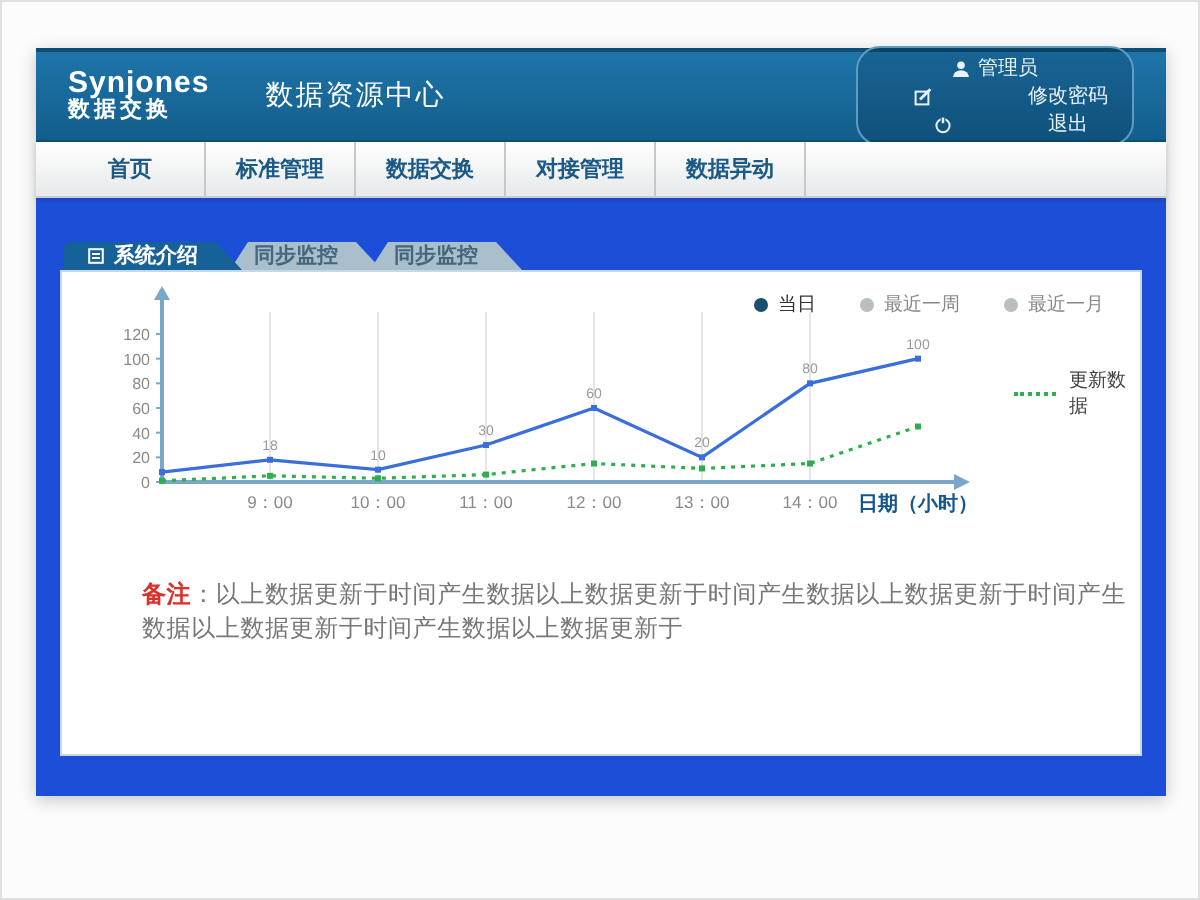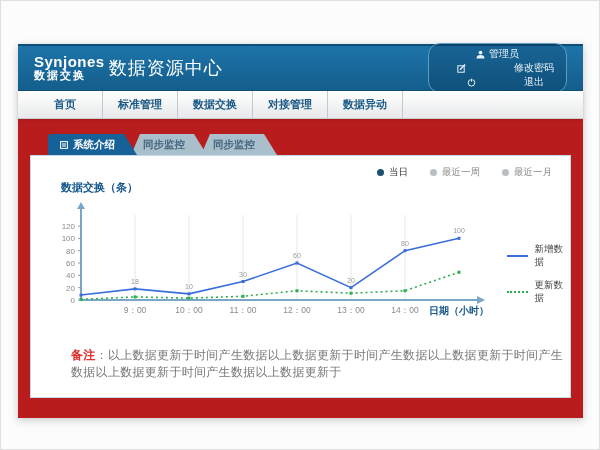--- a/index.html
+++ b/index.html
@@ -2,34 +2,34 @@
 <html><head>
 <meta charset="utf-8">
 <style>
   html,body{margin:0;padding:0;}
   body{
     width:600px;height:450px;position:relative;overflow:hidden;
     background:#fcfcfc;font-family:"Liberation Sans","DejaVu Sans",sans-serif;
     box-shadow:inset 0 0 0 1px #e0e0e0;
   }
   .app{
-    position:absolute;left:18px;top:44px;width:565px;height:374px;
-    background:#b91c1c;box-shadow:0 2px 8px rgba(0,0,0,.22);
+    position:absolute;left:18px;top:24px;width:565px;height:374px;
+    background:#1d4ed8;box-shadow:0 2px 8px rgba(0,0,0,.22);
   }
   
   .header{
     height:47px;display:flex;align-items:center;
     background:linear-gradient(#1e74a9,#135e8c);
     border-top:2px solid #0d4d77;border-bottom:1px solid #0e5078;
     box-sizing:border-box;position:relative;
   }
   .logo{margin-left:16px;color:#fff;line-height:1.05;position:relative;}
   .logo .l1{font-size:15px;font-weight:bold;letter-spacing:.5px;}
   .logo .l2{font-size:11px;font-weight:bold;letter-spacing:2px;}
-  .app-title{color:#fff;font-size:18px;margin-left:4px;letter-spacing:1px;}
+  .app-title{color:#fff;font-size:14px;margin-left:28px;letter-spacing:1px;}
   .user-actions{
     position:absolute;right:16px;top:50%;transform:translateY(-50%);
     display:flex;align-items:center;background:rgba(0,30,55,.18);
     border:1px solid #5e9cc2;border-radius:12px;padding:3px 12px;flex-direction:column;
   }
   .user-actions .item{display:flex;align-items:center;color:#e9f2f8;font-size:10px;cursor:pointer;white-space:nowrap;}
   .user-actions .item + .item{margin-left:16px;gap:44px;}
   .user-actions .ic{display:inline-flex;margin-right:4px;}
   
   .nav{
@@ -38,21 +38,21 @@
     box-shadow:0 1px 2px rgba(0,0,0,.12);position:relative;
   }
   .nav .nav-item{
     width:74px;display:flex;align-items:center;justify-content:center;
     font-size:11px;font-weight:bold;color:#1b5a86;cursor:pointer;
     border-right:1px solid #c5c9cc;
   }
   .nav .nav-item:first-child{margin-left:10px;}
   
   .content{padding:15px 12px 0 12px;box-sizing:border-box;height:300px;}
-  .tabs{display:flex;height:21px;margin-left:18px;}
+  .tabs{display:flex;height:21px;margin-left:2px;align-items:flex-end;}
   .tab{
     display:flex;align-items:center;font-size:10.5px;font-weight:bold;
     padding:0 22px 0 12px;cursor:pointer;margin-right:-6px;
     clip-path:polygon(0 0,calc(100% - 13px) 0,100% 100%,0 100%);
     border-radius:3px 0 0 0;
   }
   .tab.active{background:#176199;color:#fff;z-index:3;}
   .tab.inactive{
     background:#a9bfcc;color:#46667e;z-index:1;
     clip-path:polygon(9px 0,calc(100% - 13px) 0,100% 100%,0 100%);
@@ -158,21 +158,20 @@
           </div>
           <div class="range-opt">
             <span class="dot"></span>
             <span>最近一周</span>
           </div>
           <div class="range-opt">
             <span class="dot"></span>
             <span>最近一月</span>
           </div>
         </div>
-      <div class="ylabel">数据交换（条）</div>
       <div class="chart-row">
         <div class="chart-wrap">
           <svg id="chart-svg" width="460" height="132" viewBox="0 0 460 132">
               <line x1="90" y1="18" x2="90" y2="103" stroke="#e4e7e9" stroke-width="1"></line>
               <text x="90" y="116" fill="#8a8a8a" font-size="8.5" text-anchor="middle">9：00</text>
               <line x1="144" y1="18" x2="144" y2="103" stroke="#e4e7e9" stroke-width="1"></line>
               <text x="144" y="116" fill="#8a8a8a" font-size="8.5" text-anchor="middle">10：00</text>
               <line x1="198" y1="18" x2="198" y2="103" stroke="#e4e7e9" stroke-width="1"></line>
               <text x="198" y="116" fill="#8a8a8a" font-size="8.5" text-anchor="middle">11：00</text>
               <line x1="252" y1="18" x2="252" y2="103" stroke="#e4e7e9" stroke-width="1"></line>
@@ -222,24 +221,20 @@
               <rect x="142.5" y="99.65" width="3" height="3" fill="#2fae4e"></rect>
               <rect x="196.5" y="97.8" width="3" height="3" fill="#2fae4e"></rect>
               <rect x="250.5" y="92.25" width="3" height="3" fill="#2fae4e"></rect>
               <rect x="304.5" y="94.71666666666667" width="3" height="3" fill="#2fae4e"></rect>
               <rect x="358.5" y="92.25" width="3" height="3" fill="#2fae4e"></rect>
               <rect x="412.5" y="73.75" width="3" height="3" fill="#2fae4e"></rect>
             </svg>
         </div>
         <div class="legend">
             <div class="legend-item">
-              <span class="swatch" style="border-top: 2px solid rgb(58, 110, 219);"></span>
-              <span class="lbl">新增数据</span>
-            </div>
-            <div class="legend-item">
               <span class="swatch" style="border-top: 2px dotted rgb(47, 174, 78);"></span>
               <span class="lbl">更新数据</span>
             </div>
           </div>
       </div>
       <div class="note">
         <span class="note-label">备注</span><span>：以上数据更新于时间产生数据以上数据更新于时间产生数据以上数据更新于时间产生数据以上数据更新于时间产生数据以上数据更新于</span>
       </div>
     </div>
   </div>

